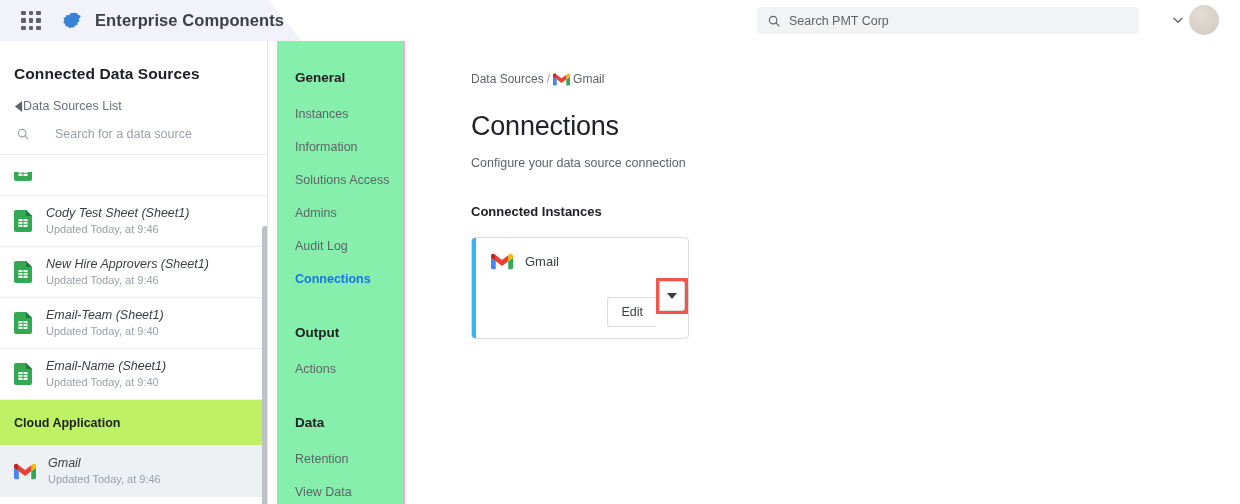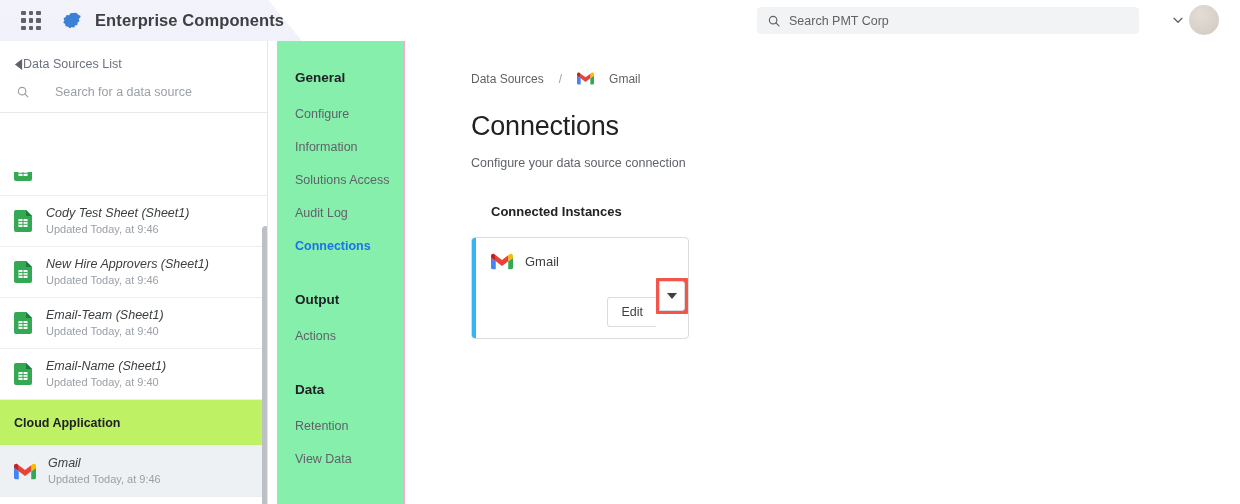--- a/index.html
+++ b/index.html
@@ -125,30 +125,30 @@
   }
   .nav-head.spaced { margin-top: 29px; }
   .nav-item {
     font-size: 12.5px; color: #5f6368;
     padding: 0 0 0 18px; height: 33px; line-height: 33px; cursor: pointer;
   }
   .nav-item.active { color: #1a73e8; font-weight: 600; }
 
   
   .main { position: absolute; top: 41px; left: 406px; width: 834px; height: 463px; background: #fff; }
-  .crumb { display: flex; align-items: flex-start; gap: 15px; padding: 31px 0 0 65px; font-size: 12px; }
+  .crumb { display: flex; align-items: center; gap: 3px; padding: 31px 0 0 65px; font-size: 12px; }
   .crumb a { color: #5f6368; text-decoration: none; cursor: pointer; }
   .crumb .sep { color: #9aa0a6; }
   .crumb .gm { width: 17px; height: 13px; }
   .page-title {
     font-size: 27px; font-weight: 400; color: #202124;
     padding: 25px 0 0 65px; letter-spacing: -.2px;
   }
   .page-sub { font-size: 12.5px; color: #5f6368; padding: 14px 0 0 65px; }
-  .section-title { font-size: 13px; font-weight: 700; color: #202124; padding: 34px 0 0 85px; }
+  .section-title { font-size: 13px; font-weight: 700; color: #202124; padding: 34px 0 0 65px; }
 
   .card {
     position: absolute; left: 471px - 406px; top: 0;
     margin: 18px 0 0 65px;
     width: 218px; height: 102px;
     background: #fff; border: 1px solid #dadce0; border-radius: 4px;
     overflow: hidden; position: relative;
   }
   .card-accent { position: absolute; left: 0; top: 0; width: 4px; height: 102px; background: #33b5f5; }
   .card-head { display: flex; align-items: center; gap: 12px; padding: 15px 0 0 19px; }
@@ -207,20 +207,21 @@
       <input type="text" placeholder="Search PMT Corp" style="">
     </div>
 
     <svg class="chev-user" viewBox="0 0 24 24">
       <path d="M6 9.5l6 6 6-6" fill="none" stroke="#5f6368" stroke-width="2" stroke-linecap="round" stroke-linejoin="round"></path>
     </svg>
     <div class="avatar"></div>
   </div>
 
   <div class="sidebar">
+    <div class="sb-title">Connected Data Sources</div>
 
     <div class="sb-back">
       <svg width="9" height="11" viewBox="0 0 10 12">
         <path d="M9 0L1 6l8 6z" fill="#5f6368"></path>
       </svg>
       <span>Data Sources List</span>
     </div>
 
     <div class="sb-search">
       <svg width="14" height="14" viewBox="0 0 24 24">
@@ -314,23 +315,24 @@
           </div>
         </div>
 
       </div>
     </div>
     <div class="sb-thumb"></div>
   </div>
 
   <div class="nav">
     <div class="nav-head">General</div>
-    <div class="nav-item">Configure</div>
+    <div class="nav-item">Instances</div>
     <div class="nav-item">Information</div>
     <div class="nav-item">Solutions Access</div>
+    <div class="nav-item">Admins</div>
     <div class="nav-item">Audit Log</div>
     <div class="nav-item active">Connections</div>
 
     <div class="nav-head spaced">Output</div>
     <div class="nav-item">Actions</div>
 
     <div class="nav-head spaced">Data</div>
     <div class="nav-item">Retention</div>
     <div class="nav-item">View Data</div>
   </div>

